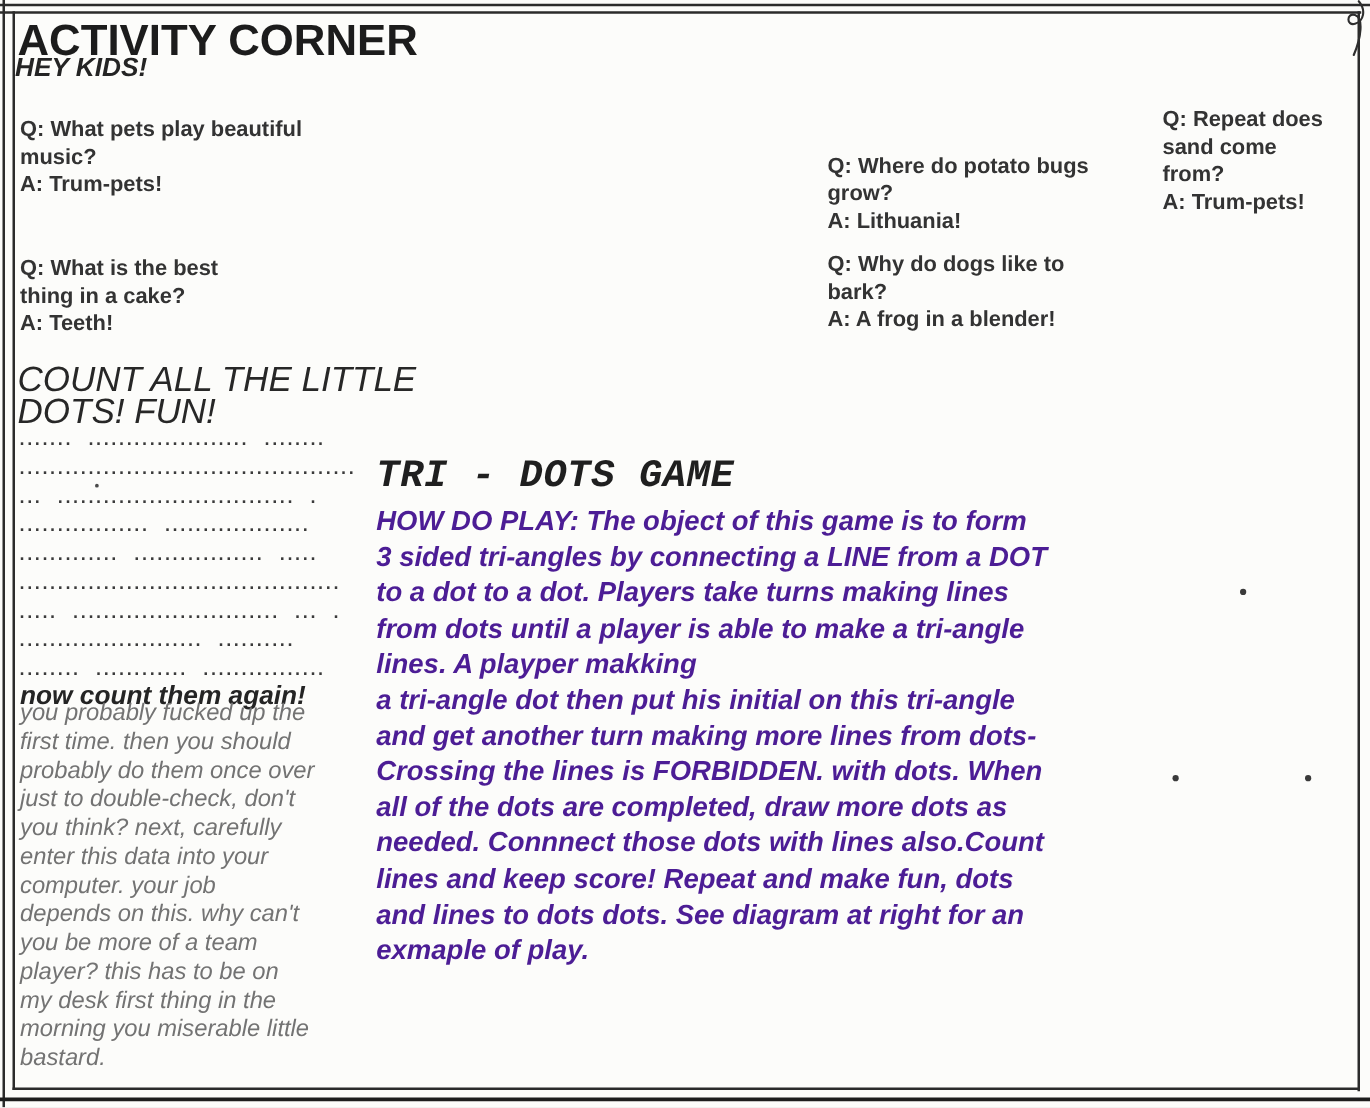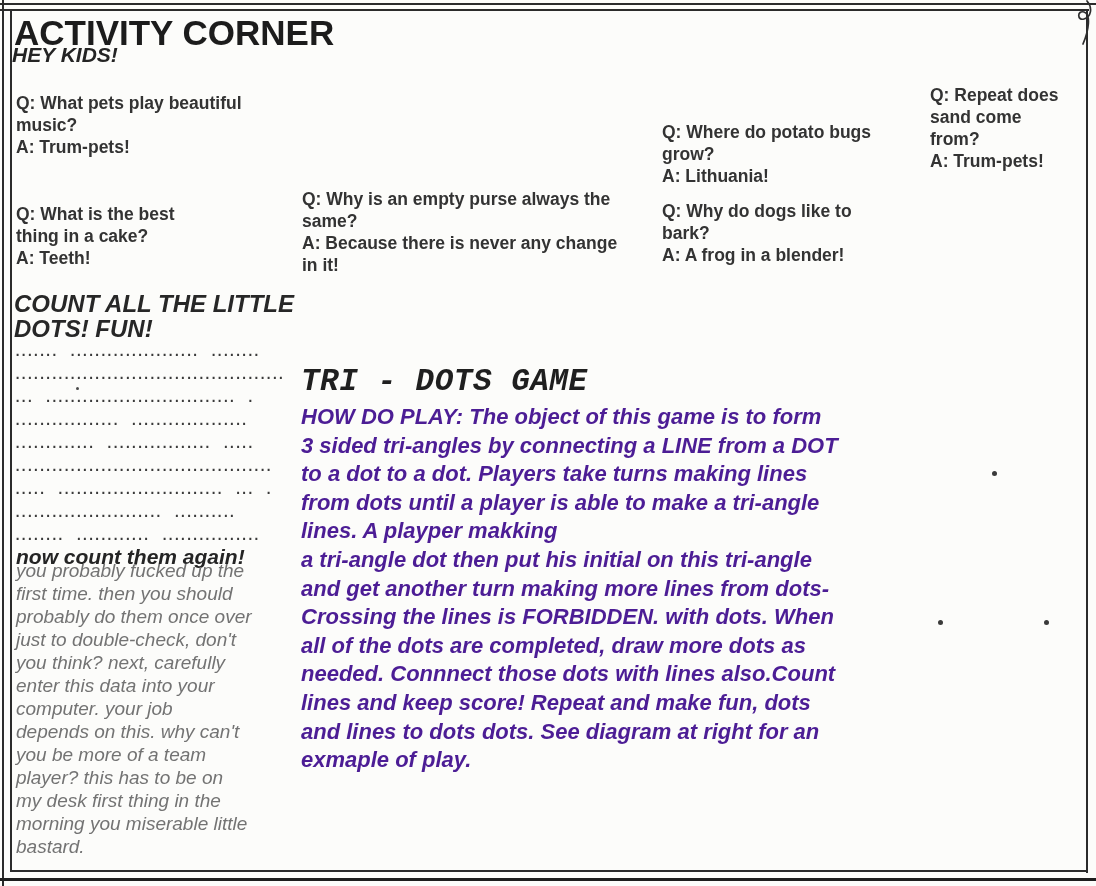--- a/index.html
+++ b/index.html
@@ -30,21 +30,21 @@
   }
   .joke-c1a{left:16px;top:92px;width:262px;}
   .joke-c1b{left:16px;top:203px;width:262px;}
   .joke-c2a{left:302px;top:104px;width:360px;}
   .joke-c2b{left:302px;top:188px;width:360px;}
   .joke-c3a{left:662px;top:93px;width:255px;margin-top:28px;}
   .joke-c3b{left:662px;top:200px;width:255px;}
   .joke-c4a{left:930px;top:84px;width:150px;}
   .dots-heading{
     left:14px;top:291px;
-    font-size:24px;font-weight:700;font-style:italic;line-height:25px;
+    font-size:28px;font-weight:400;font-style:italic;line-height:25px;
     color:#272727;
   }
   .dotrows{left:14px;top:341px;width:290px;}
   .dotrow{
     font-family:"DejaVu Sans Mono",monospace;
     font-size:12px;font-weight:700;letter-spacing:-1.1px;
     line-height:23px;height:23px;
     white-space:pre;color:#3a3a3a;
   }
   .stray-dot{
@@ -98,24 +98,20 @@
 
   <div class="abs page-title">ACTIVITY CORNER</div>
   <div class="abs page-subtitle">HEY KIDS!</div>
 
   <div class="joke joke-c1a">Q: What pets play beautiful
 music?
 A: Trum-pets!</div>
   <div class="joke joke-c1b">Q: What is the best
 thing in a cake?
 A: Teeth!</div>
-  <div class="joke joke-c2b">Q: Why is an empty purse always the
-same?
-A: Because there is never any change
-in it!</div>
   <div class="joke joke-c3a">Q: Where do potato bugs
 grow?
 A: Lithuania!</div>
   <div class="joke joke-c3b">Q: Why do dogs like to
 bark?
 A: A frog in a blender!</div>
   <div class="joke joke-c4a">Q: Repeat does
 sand come
 from?
 A: Trum-pets!</div>

